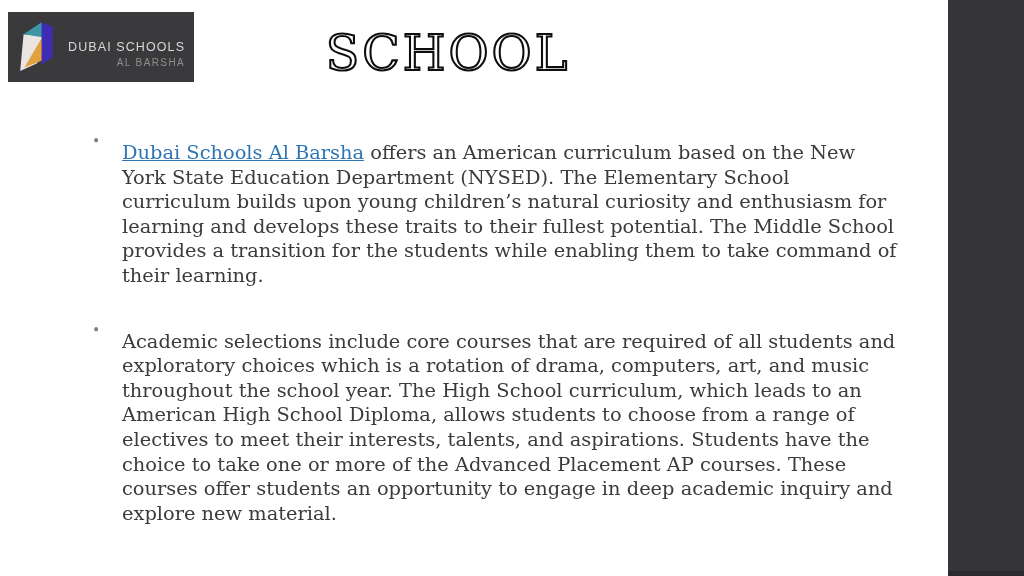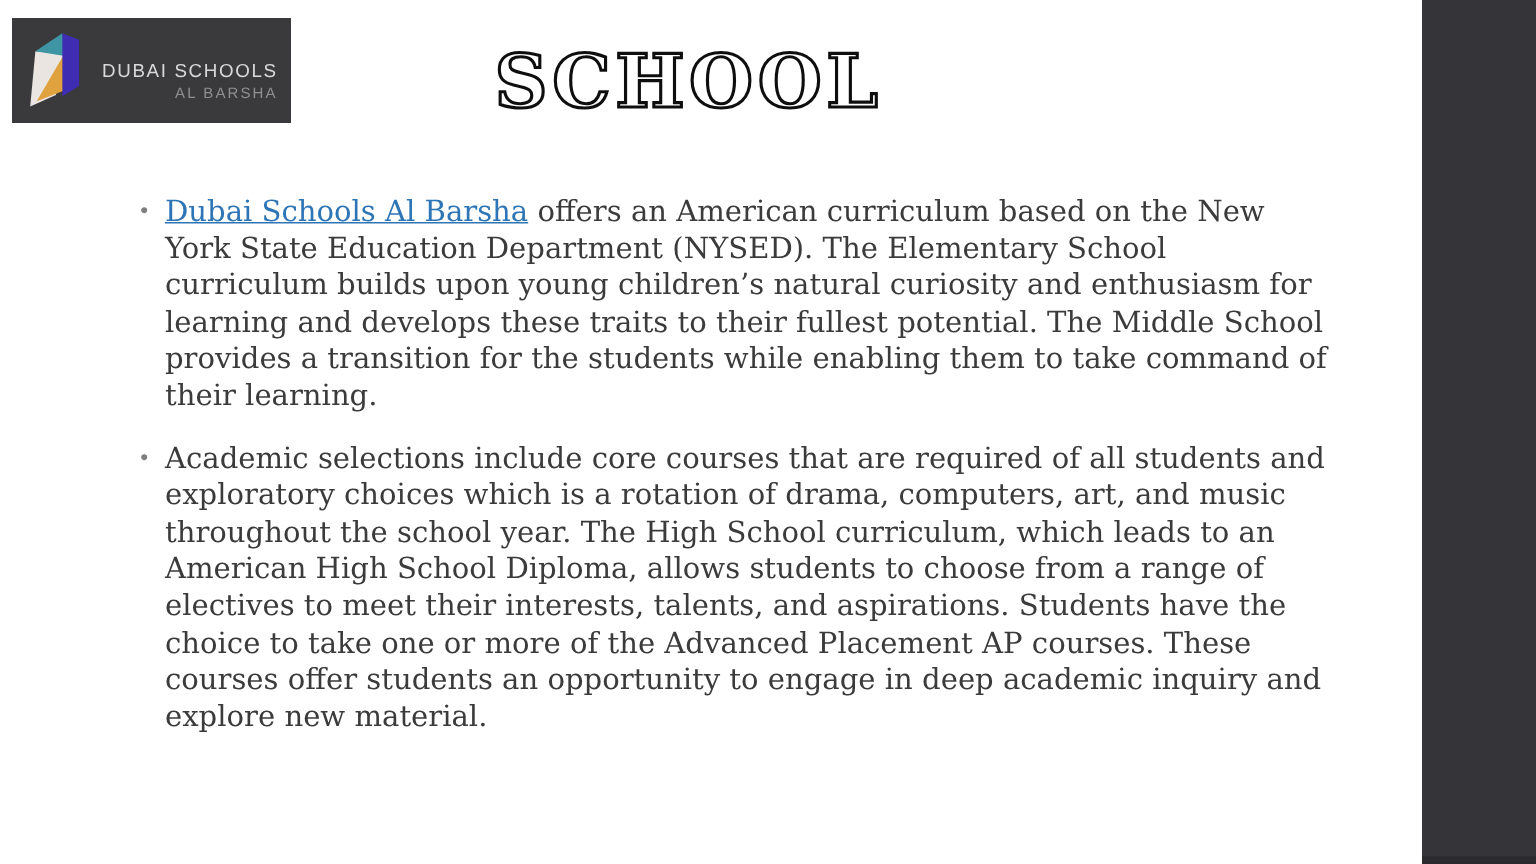--- a/index.html
+++ b/index.html
@@ -52,26 +52,26 @@
     color: #8f8f8f;
     text-align: right;
     margin-top: 3px;
     white-space: nowrap;
   }
 
   
   .title {
     position: absolute;
     top: 26px;
-    left: 11px;
+    left: 0;
     width: 896px;
     margin: 0;
     text-align: center;
     font-family: "DejaVu Serif", serif;
-    font-weight: bold;
+    font-weight: normal;
     font-size: 49px;
     line-height: 1.15;
     letter-spacing: 3px;
     color: #111111;
   }
   @supports (-webkit-text-stroke: 1px black) {
     .title {
       color: #ffffff;
       -webkit-text-stroke: 2.1px #0e0e0e;
     }
@@ -89,21 +89,21 @@
     margin-bottom: 17px;
   }
   .bullet-marker {
     flex: 0 0 18px;
     font-family: "DejaVu Serif", serif;
     font-size: 14px;
     line-height: 24.6px;
     color: #7f7f7f;
   }
   .bullet-text {
-    margin: 0;
+    margin: 12px;
     font-family: "DejaVu Serif", serif;
     font-size: 19.4px;
     line-height: 24.6px;
     color: #3b3b3b;
   }
   .body-link {
     color: #2e75b6;
     text-decoration: underline;
   }
 

